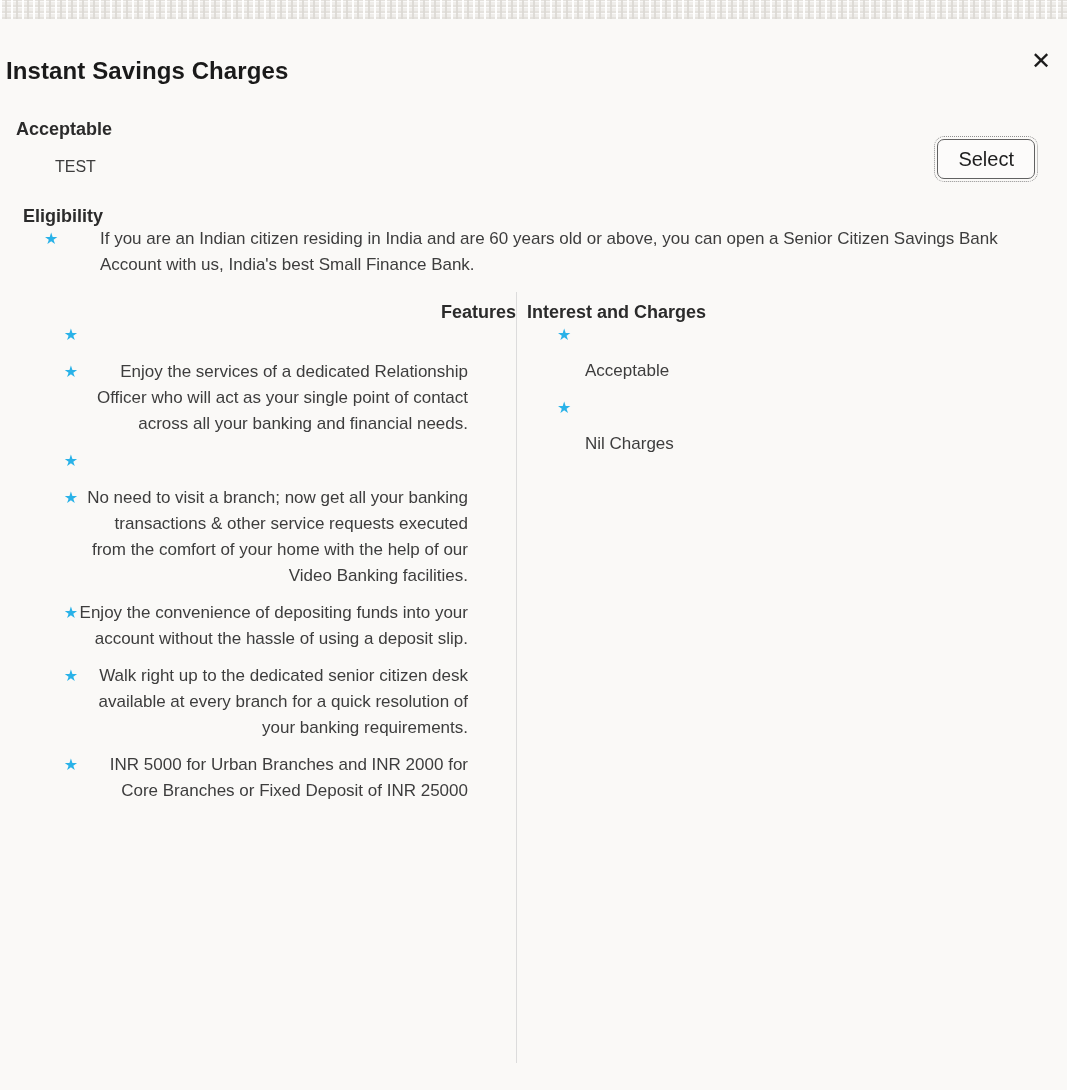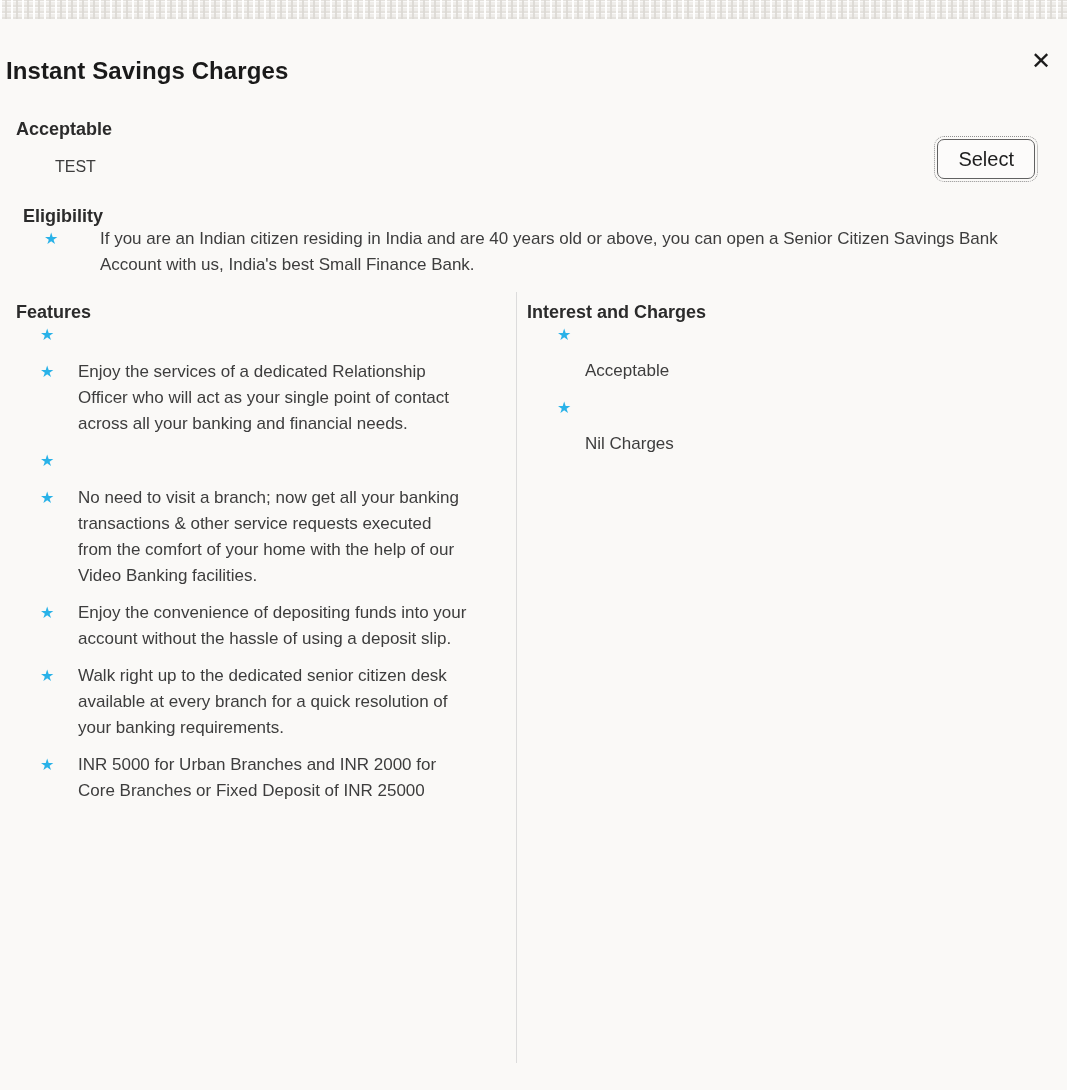--- a/index.html
+++ b/index.html
@@ -120,22 +120,23 @@
 
   
   .columns {
     display: flex;
     align-items: stretch;
     margin-top: 14px;
   }
   .col-left {
     width: 517px;
     border-right: 1px solid #dcdcdc;
-    padding: 10px 8px 10px 0;
+    padding: 10px 0 10px 0;
     min-height: 771px;
+    text-align: right;
   }
   .col-right {
     flex: 1;
     padding: 10px 0 10px 10px;
   }
   .col-heading-left { margin-left: 16px; }
   .col-heading-right { margin-left: 0; }
 
   .features-list { margin: 22px 0 0 0; }
   .features-list .star { margin-left: 40px; width: 38px; }
@@ -161,21 +162,21 @@
   <div class="section-heading desc-heading">Acceptable</div>
 
   <div class="desc-value">TEST</div>
 
   <div class="section-heading elig-heading">Eligibility</div>
 
   <ul class="bullet-list elig-list">
 
       <li>
         <span class="star" style="color: rgb(41, 178, 232);">★</span>
-        <span class="li-text">If you are an Indian citizen residing in India and are 40 years old or above, you can open a Senior Citizen Savings Bank Account with us, India's best Small Finance Bank.</span>
+        <span class="li-text">If you are an Indian citizen residing in India and are 60 years old or above, you can open a Senior Citizen Savings Bank Account with us, India's best Small Finance Bank.</span>
       </li>
     </ul>
 
   <div class="columns">
 
     <div class="col-left">
       <div class="section-heading col-heading-left">Features</div>
 
       <ul class="bullet-list features-list">
 

